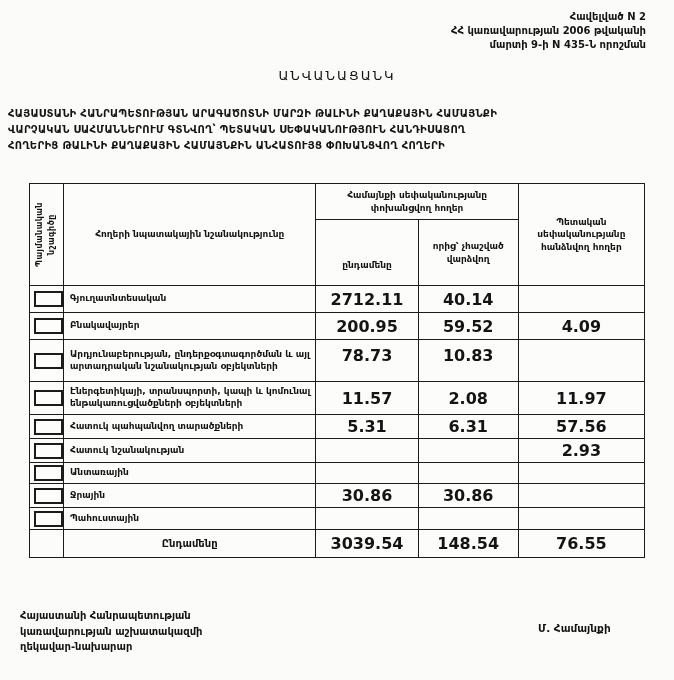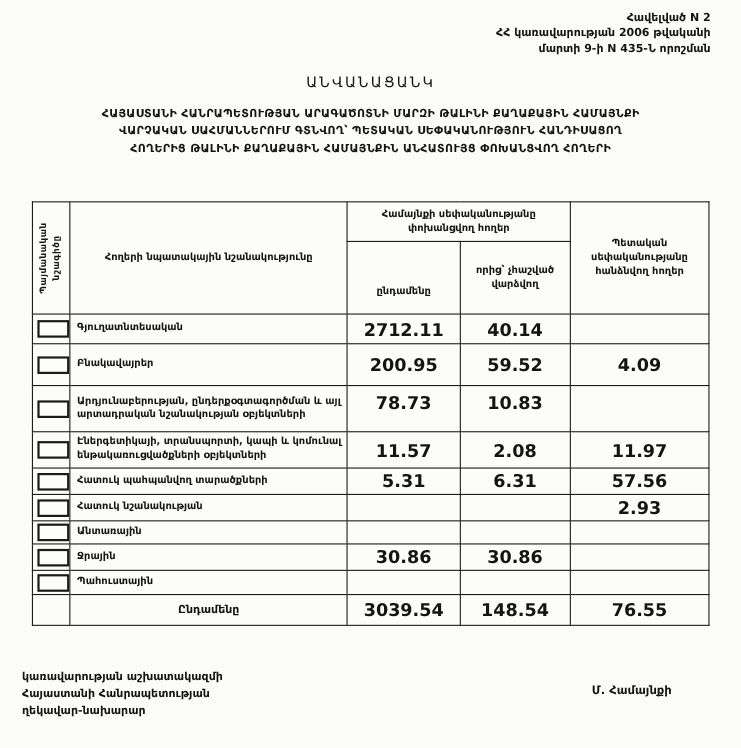--- a/index.html
+++ b/index.html
@@ -16,22 +16,22 @@
     position:absolute;top:10px;right:28px;
     text-align:right;font-size:10px;font-weight:bold;line-height:1.4;
   }
 
   .page-title{
     position:absolute;top:68px;left:0;right:0;
     text-align:center;font-size:13px;font-weight:normal;letter-spacing:2px;
   }
 
   .doc-heading{
-    position:absolute;top:96px;left:8px;right:8px;
-    text-align:center;font-size:10px;font-weight:bold;line-height:1.6;
+    position:absolute;top:106px;left:8px;right:8px;
+    text-align:left;font-size:10px;font-weight:bold;line-height:1.6;
     letter-spacing:.3px;
   }
 
   .table-wrap{position:absolute;top:183px;left:29px;}
   table{border-collapse:collapse;table-layout:fixed;width:616px;background:#fcfcfb;}
   td,th{border:1.6px solid #1c1c1c;padding:2px 4px;vertical-align:middle;overflow:hidden;}
   th{font-size:9px;font-weight:bold;text-align:center;line-height:1.35;}
   .code-col{width:34px;}
   .name-col{width:252px;}
   .tot-col{width:102px;}
@@ -108,21 +108,21 @@
 
       <tr style="height:27px;">
         <td class="code-cell">
               <div class="code-box"></div>
             </td>
         <td class="label-cell">Գյուղատնտեսական</td>
         <td class="num-cell">2712.11</td>
         <td class="num-cell">40.14</td>
         <td class="num-cell"></td>
       </tr>
-      <tr style="height:38px;">
+      <tr style="height:27px;">
         <td class="code-cell">
               <div class="code-box"></div>
             </td>
         <td class="label-cell">Բնակավայրեր</td>
         <td class="num-cell">200.95</td>
         <td class="num-cell">59.52</td>
         <td class="num-cell">4.09</td>
       </tr>
       <tr style="height:42px;">
         <td class="code-cell">
@@ -192,20 +192,20 @@
         <td class="total-label">Ընդամենը</td>
         <td class="num-cell">3039.54</td>
         <td class="num-cell">148.54</td>
         <td class="num-cell">76.55</td>
       </tr>
     </tbody>
       </table>
   </div>
 
   <div class="footer-block">
+    <div>Հայաստանի Հանրապետության</div>
     <div>կառավարության աշխատակազմի</div>
-    <div>Հայաստանի Հանրապետության</div>
     <div>ղեկավար-նախարար</div>
   </div>
 
   <div class="signature">Մ. Համայնքի</div>
 
 </div>
 
 </body></html>

